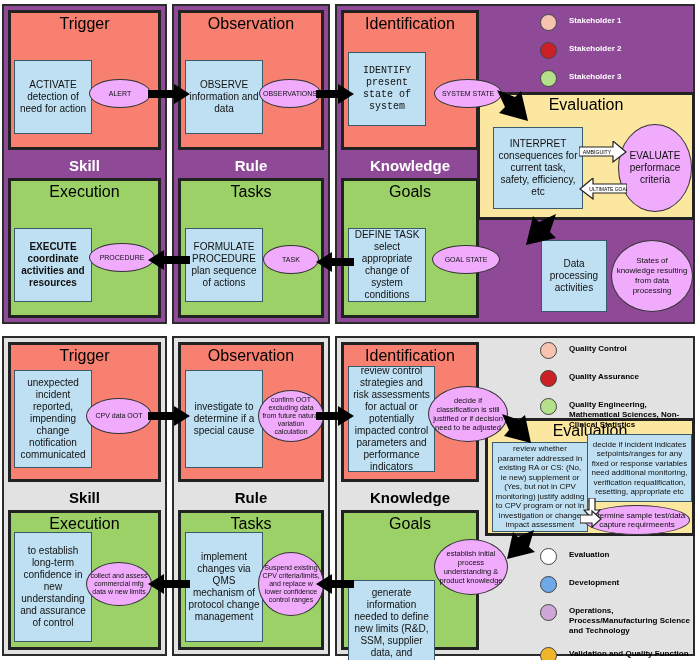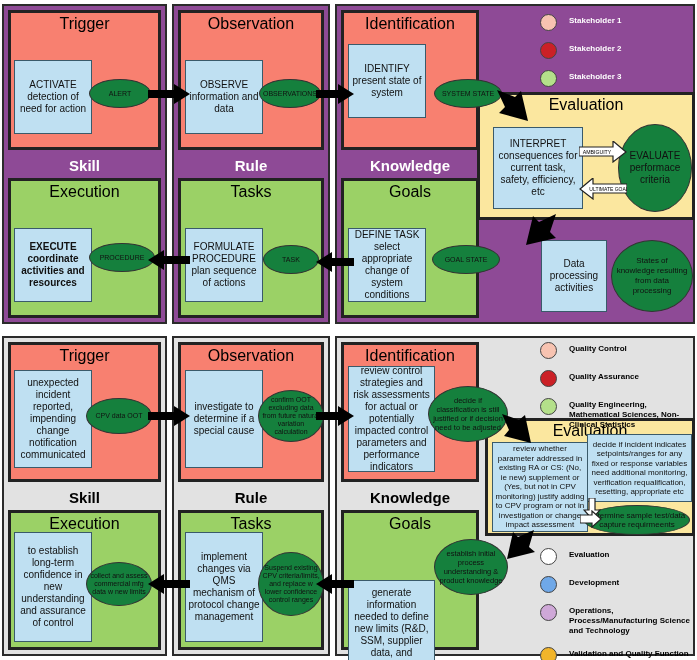--- a/index.html
+++ b/index.html
@@ -21,21 +21,21 @@
 
   .lad-title{text-align:center;font-size:16px;color:#000;padding-top:2px;line-height:18px;}
 
   .midlabel{position:absolute;left:4px;right:4px;text-align:center;font-size:15px;font-weight:bold;line-height:16px;}
   .midlabel.onpurple{color:#ffffff;}
   .midlabel.ongrey{color:#000000;}
 
   .bluebox{position:absolute;box-sizing:border-box;background:#bfe0f2;border:1.5px solid #3a5a6a;
            display:flex;align-items:center;justify-content:center;text-align:center;color:#111;}
 
-  .ell{position:absolute;box-sizing:border-box;background:#15803d;border:1.5px solid #333;border-radius:50%;
+  .ell{position:absolute;box-sizing:border-box;background:#f0abfc;border:1.5px solid #333;border-radius:50%;
        display:flex;align-items:center;justify-content:center;text-align:center;color:#111;z-index:6;}
 
   .evalbox{position:absolute;box-sizing:border-box;background:#fbe79f;border:3px solid #222;z-index:4;}
   .evaltitle{text-align:center;font-size:16px;color:#000;line-height:18px;padding-top:1px;}
 
   .arrow{position:absolute;z-index:7;}
   .arrow svg{display:block;}
 
   .legend{position:absolute;z-index:8;}
   .legrow{display:flex;align-items:flex-start;margin-bottom:11px;}
@@ -78,21 +78,21 @@
         <div class="lad-title">Identification</div>
       </div>
       <div class="midlabel onpurple" style="top:152px;right:auto;width:138px;">Knowledge</div>
       <div class="ladder green" style="top:172px;height:140px;right:auto;width:138px;">
         <div class="lad-title">Goals</div>
       </div>
     </div>
 
     <div class="bluebox" style="left:14px;top:60px;width:78px;height:74px;font-size:10px;line-height:12px;padding:2px;">ACTIVATE detection of need for action</div>
     <div class="bluebox" style="left:185px;top:60px;width:78px;height:74px;font-size:10px;line-height:12px;padding:2px;">OBSERVE information and data</div>
-    <div class="bluebox" style="left:348px;top:44px;width:78px;height:74px;font-size:10px;line-height:12px;padding:2px;">IDENTIFY present state of system</div>
+    <div class="bluebox" style="left:348px;top:52px;width:78px;height:74px;font-size:10px;line-height:12px;padding:2px;font-family:Liberation Mono, monospace;">IDENTIFY present state of system</div>
 
     <div class="ell" style="left:89px;top:79px;width:62px;height:29px;font-size:7px;line-height:8px;">ALERT</div>
     <div class="ell" style="left:259px;top:79px;width:62px;height:29px;font-size:7px;line-height:8px;">OBSERVATIONS</div>
     <div class="ell" style="left:434px;top:79px;width:68px;height:29px;font-size:7px;line-height:8px;">SYSTEM STATE</div>
 
     <div class="arrow" style="left:148px;top:84px;">
       <svg width="42" height="20" viewBox="0 0 42 20">
           <path d="M0 6 L26 6 L26 0 L42 10 L26 20 L26 14 L0 14 Z" fill="#000"></path>
         </svg>
     </div>

